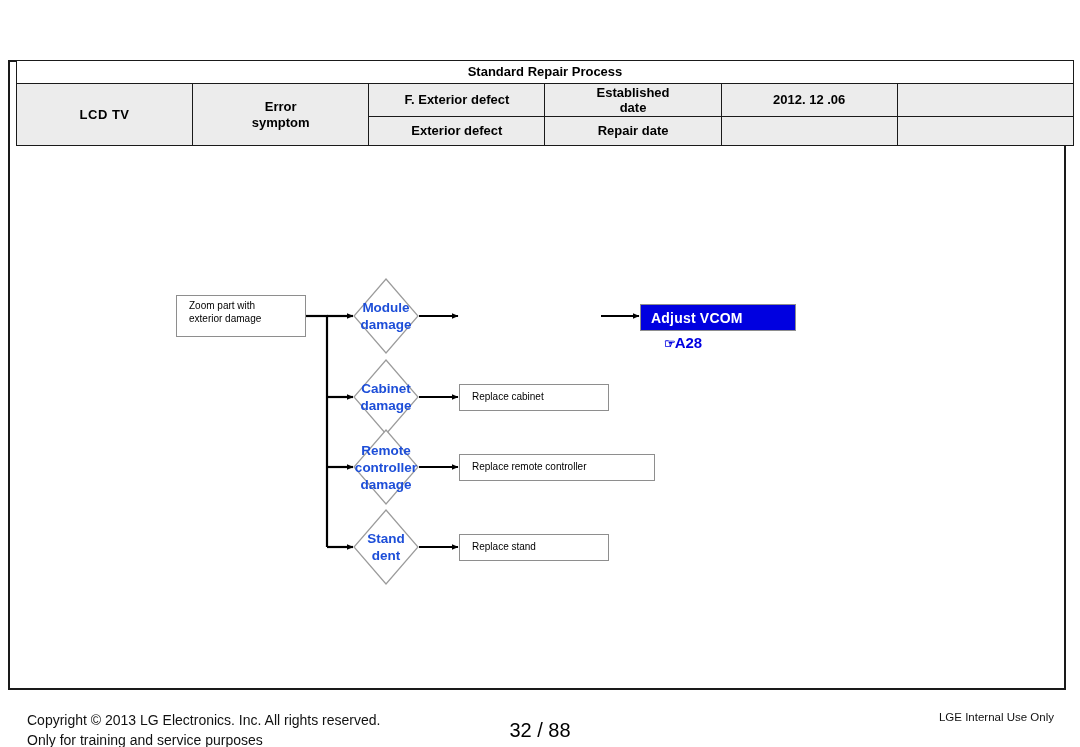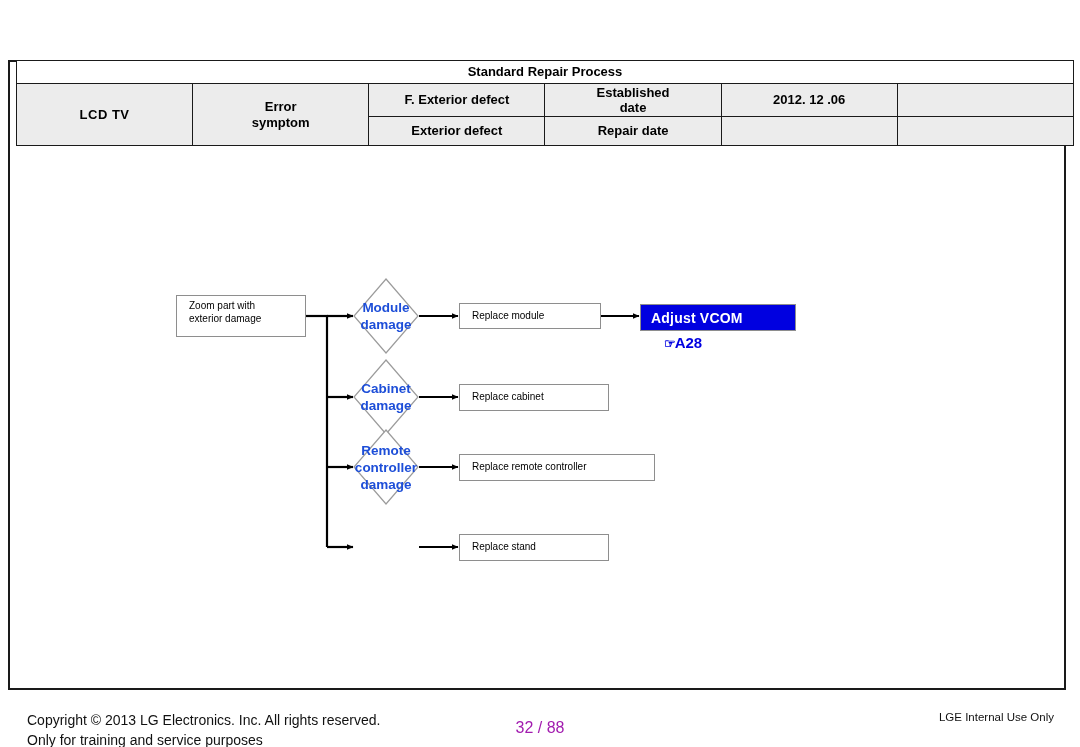--- a/index.html
+++ b/index.html
@@ -170,22 +170,22 @@
     font-size: 14px;
     line-height: 1.42;
     color: #111;
   }
   #footer-page {
     position: absolute;
     left: 0;
     top: 719px;
     width: 1080px;
     text-align: center;
-    font-size: 16px;
-    color: #a21caf;
+    font-size: 20px;
+    color: #000000;
   }
   #footer-internal {
     position: absolute;
     right: 26px;
     top: 711px;
     font-size: 11.5px;
     color: #111;
   }
 </style>
 </head>
@@ -258,23 +258,20 @@
   <div class="diamond-wrap" style="left:353px;top:278px;width:66px;height:76px;">
     <svg class="diamond-shape" width="66" height="76">
       <polygon points="33,1 65,38 33,75 1,38" fill="#ffffff" stroke="#9b9b9b" stroke-width="1.2"></polygon>
     </svg>
     <div class="diamond-label">
       <span>Module</span><br>
       <span>damage</span>
     </div>
   </div>
 
-  <div class="node-box" style="left:459px;top:303px;width:142px;height:26px;">
-    <span>Replace module</span>
-  </div>
 
   <div class="vcom-box" style="left:640px;top:304px;width:156px;height:27px;">
     <span>Adjust VCOM</span>
   </div>
   <div class="vcom-ref" style="left:664px;top:334px;">
     <span class="hand">☞</span><span>A28</span>
   </div>
 
   <div class="diamond-wrap" style="left:353px;top:359px;width:66px;height:76px;">
     <svg class="diamond-shape" width="66" height="76">
@@ -298,20 +295,29 @@
       <span>Remote</span><br>
       <span>controller</span><br>
       <span>damage</span>
     </div>
   </div>
 
   <div class="node-box" style="left:459px;top:454px;width:196px;height:27px;">
     <span>Replace remote controller</span>
   </div>
 
+  <div class="diamond-wrap" style="left:353px;top:509px;width:66px;height:76px;">
+    <svg class="diamond-shape" width="66" height="76">
+      <polygon points="33,1 65,38 33,75 1,38" fill="#ffffff" stroke="#9b9b9b" stroke-width="1.2"></polygon>
+    </svg>
+    <div class="diamond-label">
+      <span>Stand</span><br>
+      <span>dent</span>
+    </div>
+  </div>
 
   <div class="node-box" style="left:459px;top:534px;width:150px;height:27px;">
     <span>Replace stand</span>
   </div>
 
 </div>
 
 <div id="footer-copyright">
   <div>Copyright © 2013 LG Electronics. Inc. All rights reserved.</div>
   <div>Only for training and service purposes</div>

